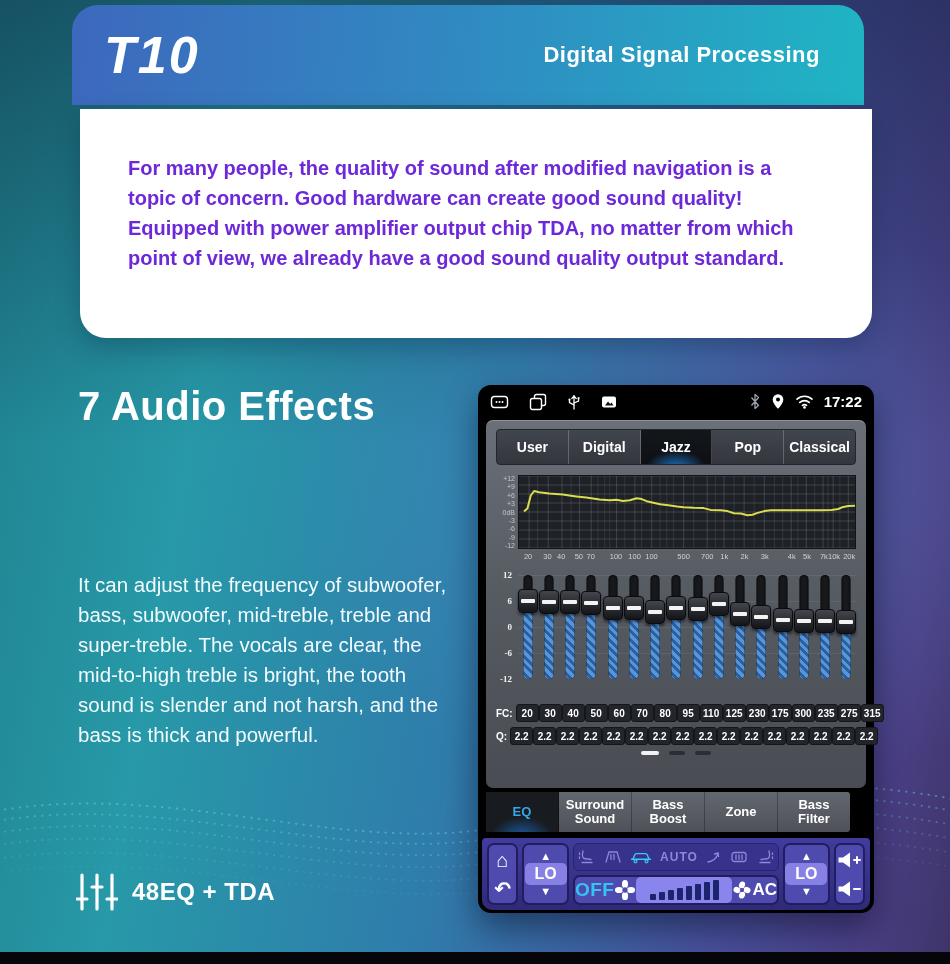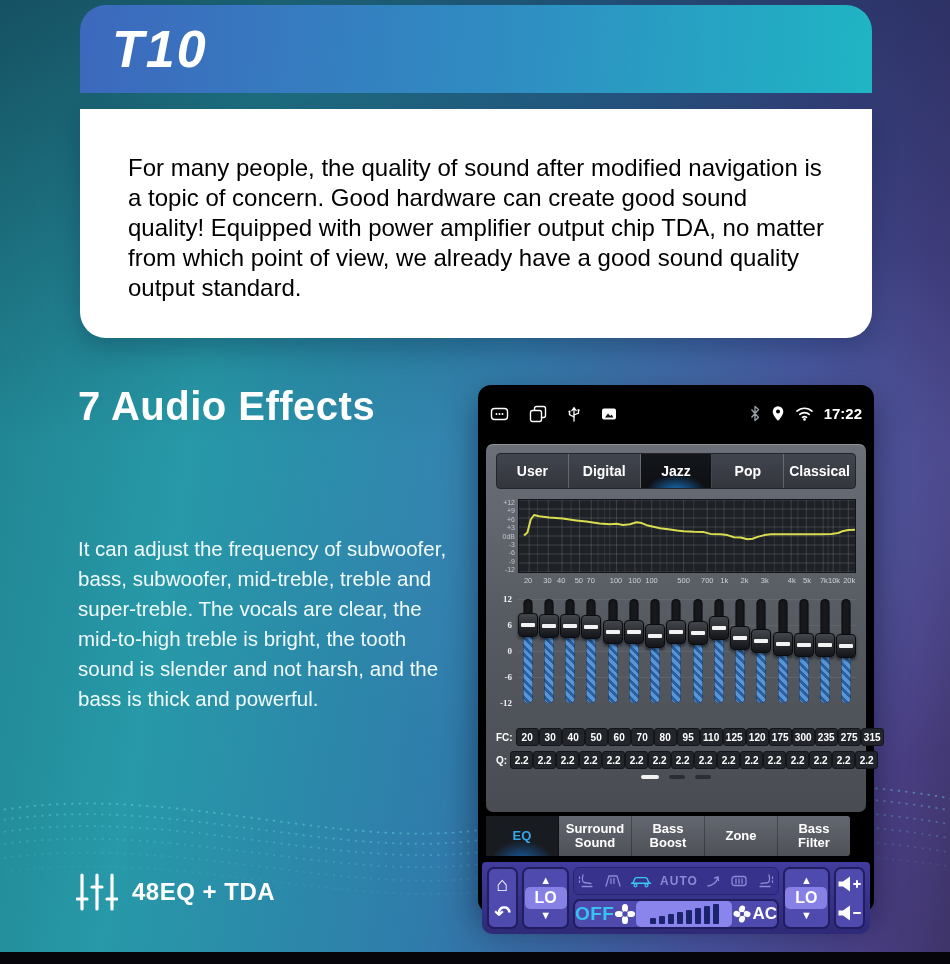--- a/index.html
+++ b/index.html
@@ -5,44 +5,44 @@
   html,body{margin:0;padding:0;}
   body{width:950px;height:964px;position:relative;overflow:hidden;
        font-family:"Liberation Sans","DejaVu Sans",sans-serif;
        background:
          radial-gradient(620px 420px at 74% 52%, rgba(110,170,230,0.22), rgba(0,0,0,0) 70%),
          linear-gradient(180deg, rgba(8,18,40,0.42) 0%, rgba(8,18,40,0.0) 46%),
          linear-gradient(100deg,#1f7f8c 0%,#2799a8 24%,#2f7cab 52%,#47509b 78%,#4a3f85 92%,#3e3468 100%);}
   .abs{position:absolute;}
 
   
-  .header-card{left:80px;top:5px;width:792px;height:88px;border-radius:26px 26px 0 0;
+  .header-card{left:72px;top:5px;width:792px;height:100px;border-radius:26px 26px 0 0;
     background:linear-gradient(95deg,#3d68bd 0%,#2f8ec2 55%,#1fb5c4 100%);
     display:flex;align-items:center;justify-content:space-between;padding:0 44px 0 32px;box-sizing:border-box;}
   .brand{color:#fff;font-size:52px;font-weight:800;font-style:italic;letter-spacing:2px;}
   .header-sub{color:#fff;font-size:22px;font-weight:600;letter-spacing:.5px;}
   .intro-card{left:80px;top:109px;width:792px;height:229px;border-radius:0 0 26px 26px;background:#fff;
     box-shadow:0 10px 24px rgba(0,25,50,.25);box-sizing:border-box;padding:44px 48px 0 48px;}
-  .intro-text{color:#000000;font-size:24px;line-height:30px;}
+  .intro-text{color:#6d28d9;font-size:20px;line-height:30px;font-weight:bold;}
 
   
   .feature-title{left:78px;top:378px;color:#fff;font-size:40px;font-weight:800;line-height:56px;letter-spacing:.5px;}
-  .feature-body{left:78px;top:534px;width:378px;color:#f2fbfd;font-size:20.5px;line-height:30px;}
+  .feature-body{left:78px;top:570px;width:378px;color:#f2fbfd;font-size:20.5px;line-height:30px;}
 
   
   .badge{left:76px;top:872px;display:flex;align-items:center;gap:14px;color:#fff;}
   .badge-label{font-size:24px;font-weight:700;letter-spacing:.5px;}
 
   
   .wave{left:0;top:742px;width:950px;height:190px;pointer-events:none;}
 
   
   .device{left:478px;top:385px;width:396px;height:528px;background:#000;border-radius:13px;
     box-shadow:0 14px 34px rgba(0,0,20,.45);box-sizing:border-box;}
-  .statusbar{height:33px;display:flex;align-items:center;justify-content:space-between;padding:12px 12px;color:#fff;}
+  .statusbar{height:33px;display:flex;align-items:center;justify-content:space-between;padding:0 12px;color:#fff;}
   .sb-left{display:flex;align-items:center;gap:20px;}
   .sb-right{display:flex;align-items:center;gap:10px;}
   .sb-time{font-size:15px;font-weight:700;}
 
   .panel{margin:2px 8px 0 8px;height:368px;border-radius:7px;box-sizing:border-box;padding:8px 10px;
     background:linear-gradient(180deg,#6b6f77 0%,#575b62 45%,#494c53 100%);
     border-top:1px solid rgba(255,255,255,.4);}
 
   .preset-bar{display:flex;height:34px;border-radius:4px;overflow:hidden;
     background:linear-gradient(#41454d,#33363d);border:1px solid #23252a;}
@@ -123,20 +123,21 @@
   .cl-gauge i{display:block;width:6px;background:#1d246e;border-radius:1px;}
   .cl-vol{width:36px;display:flex;flex-direction:column;align-items:center;justify-content:space-around;}
 
   .bottom-strip{left:0;top:952px;width:950px;height:12px;background:#06060a;}
 </style>
 </head>
 <body>
 
 <div class="abs header-card">
   <div class="brand">T10</div>
+  <div class="header-sub">Digital Signal Processing</div>
 </div>
 <div class="abs intro-card">
   <div class="intro-text">For many people, the quality of sound after modified navigation is a topic of concern. Good hardware can create good sound quality! Equipped with power amplifier output chip TDA, no matter from which point of view, we already have a good sound quality output standard.</div>
 </div>
 
 <div class="abs feature-title">
   <div>7 Audio Effects</div>
 </div>
 <div class="abs feature-body">It can adjust the frequency of subwoofer, bass, subwoofer, mid-treble, treble and super-treble. The vocals are clear, the mid-to-high treble is bright, the tooth sound is slender and not harsh, and the bass is thick and powerful.</div>
 
@@ -457,21 +458,21 @@
           <span class="val-box">20</span>
           <span class="val-box">30</span>
           <span class="val-box">40</span>
           <span class="val-box">50</span>
           <span class="val-box">60</span>
           <span class="val-box">70</span>
           <span class="val-box">80</span>
           <span class="val-box">95</span>
           <span class="val-box">110</span>
           <span class="val-box">125</span>
-          <span class="val-box">120</span>
+          <span class="val-box">230</span>
           <span class="val-box">175</span>
           <span class="val-box">300</span>
           <span class="val-box">235</span>
           <span class="val-box">275</span>
           <span class="val-box">315</span>
         </div>
     </div>
     <div class="vals-row q">
       <span class="vals-label">Q:</span>
       <div class="vals-boxes" id="q-boxes">

